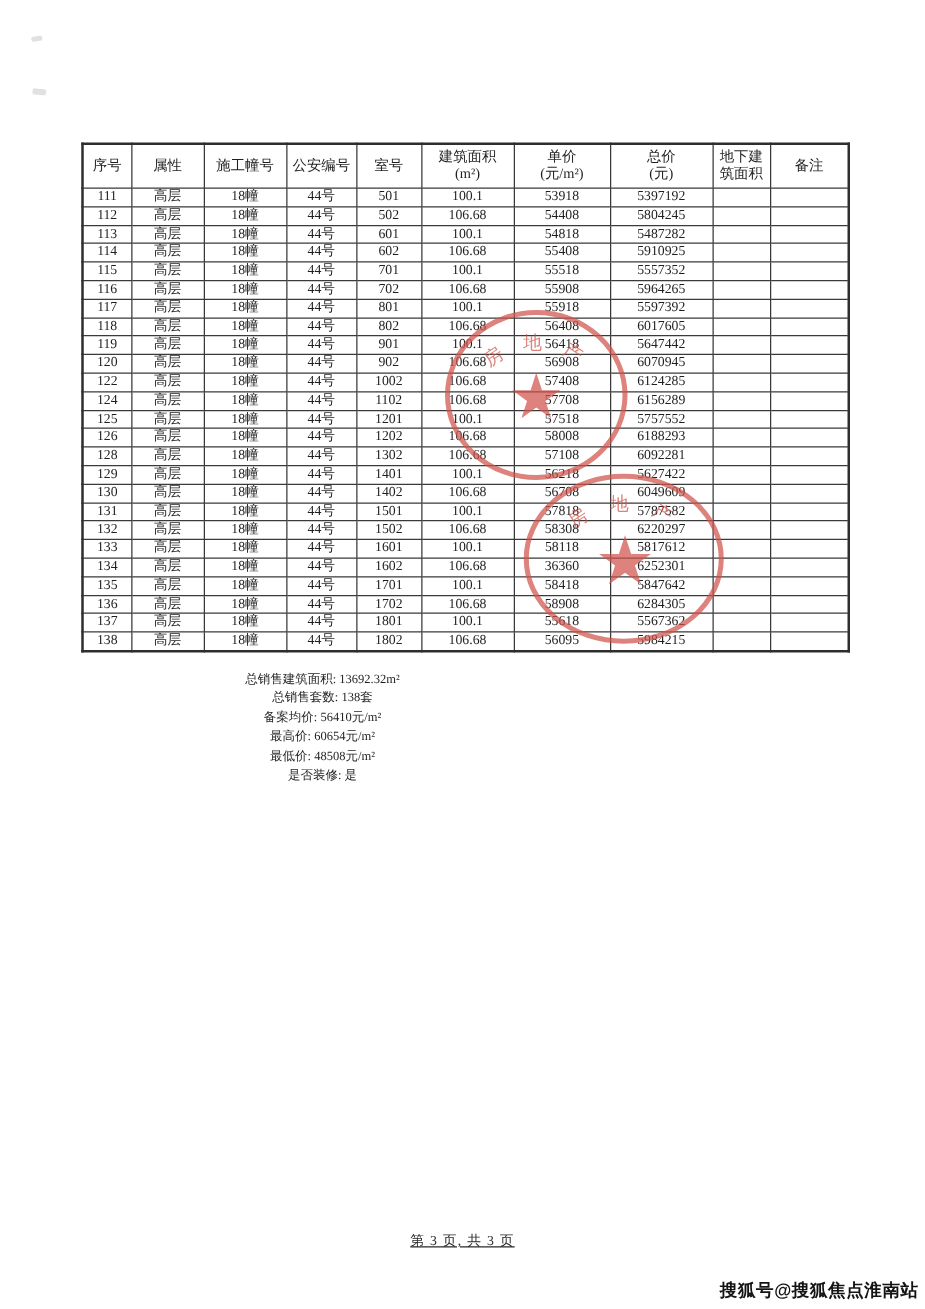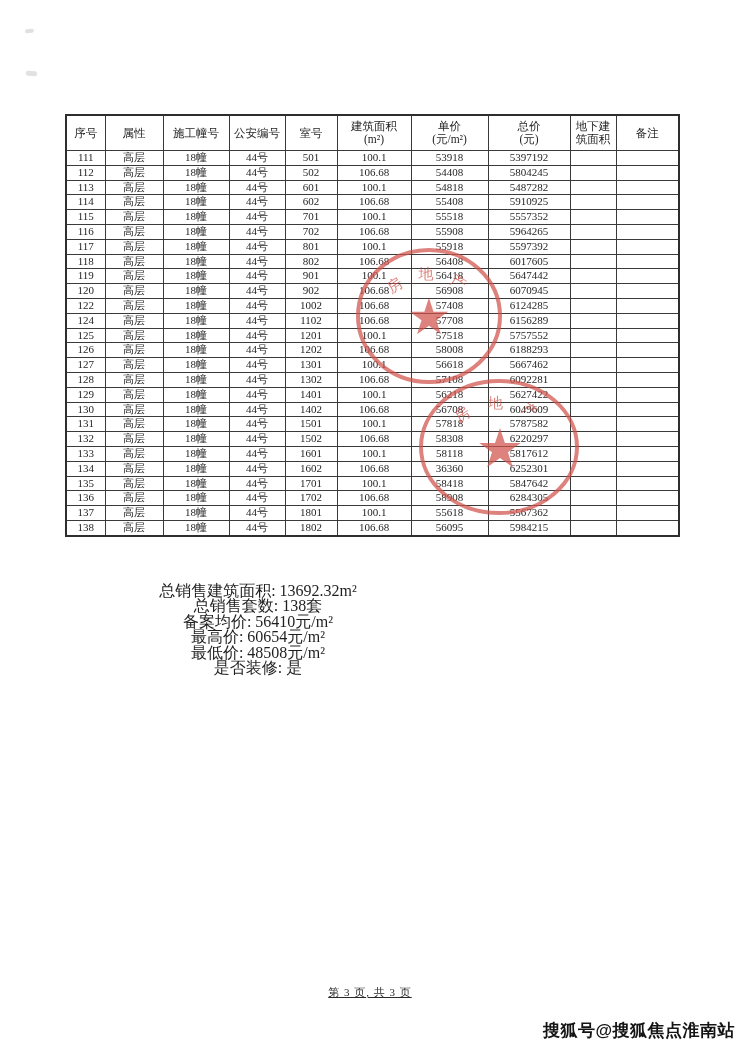--- a/index.html
+++ b/index.html
@@ -32,21 +32,21 @@
     font-size:11px;
     overflow:hidden;white-space:nowrap;
   }
   table.price thead th{height:34px;font-size:11.5px;line-height:13px;}
   table.price tbody td{height:13.8px;line-height:13.8px;}
 
   
   .summary{
     position:absolute;left:148px;top:536px;width:220px;
     text-align:center;
-    font-size:16px;line-height:15.4px;margin-top:47px;
+    font-size:10px;line-height:15.4px;
   }
 
   
   svg.stamp-layer{
     position:absolute;left:0;top:0;
     pointer-events:none;
     filter:blur(0.4px);
   }
   svg.stamp-layer g{opacity:.72;}
 
@@ -55,21 +55,21 @@
     position:absolute;left:0;top:985px;width:100%;
     text-align:center;font-size:11px;color:#2a2a2a;
     letter-spacing:1px;
     text-decoration:underline;
   }
 
   
   .watermark{
     position:absolute;right:5px;bottom:5px;
     font-family:"Liberation Sans","DejaVu Sans",sans-serif;
-    font-weight:bold;font-size:17px;color:#141414;
+    font-weight:bold;font-size:14px;color:#141414;
     letter-spacing:0.5px;
     text-shadow:1px 1px 0 #fff,-1px -1px 0 #fff,1px -1px 0 #fff,-1px 1px 0 #fff;
     text-align:center;
   }
 </style>
 </head>
 <body>
 
 <div class="page">
 
@@ -286,32 +286,20 @@
         </tr>
         <tr>
           <td>126</td>
           <td>高层</td>
           <td>18幢</td>
           <td>44号</td>
           <td>1202</td>
           <td>106.68</td>
           <td>58008</td>
           <td>6188293</td>
-          <td></td>
-          <td></td>
-        </tr>
-        <tr>
-          <td>127</td>
-          <td>高层</td>
-          <td>18幢</td>
-          <td>44号</td>
-          <td>1301</td>
-          <td>100.1</td>
-          <td>56618</td>
-          <td>5667462</td>
           <td></td>
           <td></td>
         </tr>
         <tr>
           <td>128</td>
           <td>高层</td>
           <td>18幢</td>
           <td>44号</td>
           <td>1302</td>
           <td>106.68</td>

